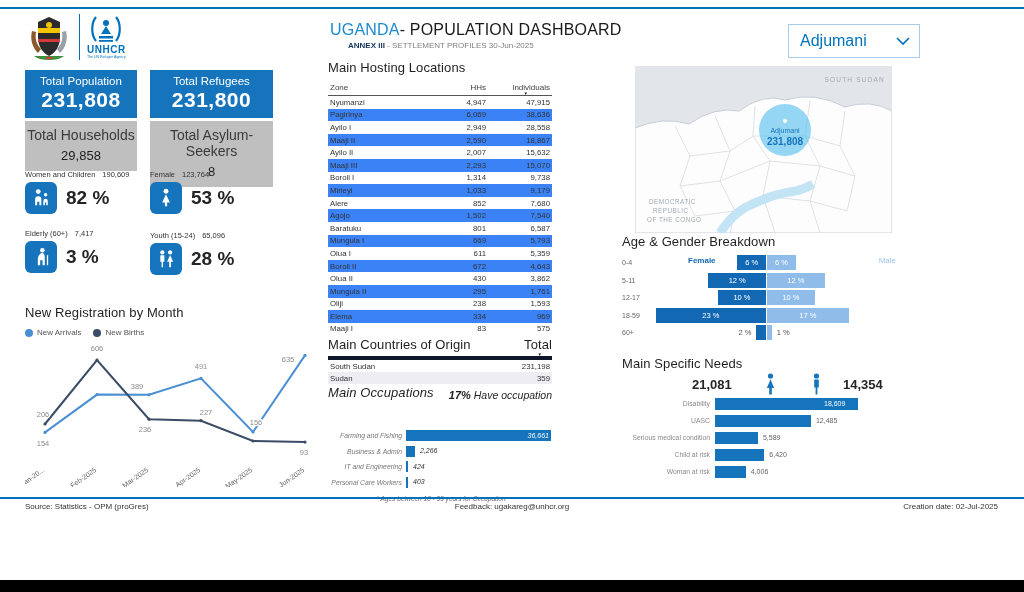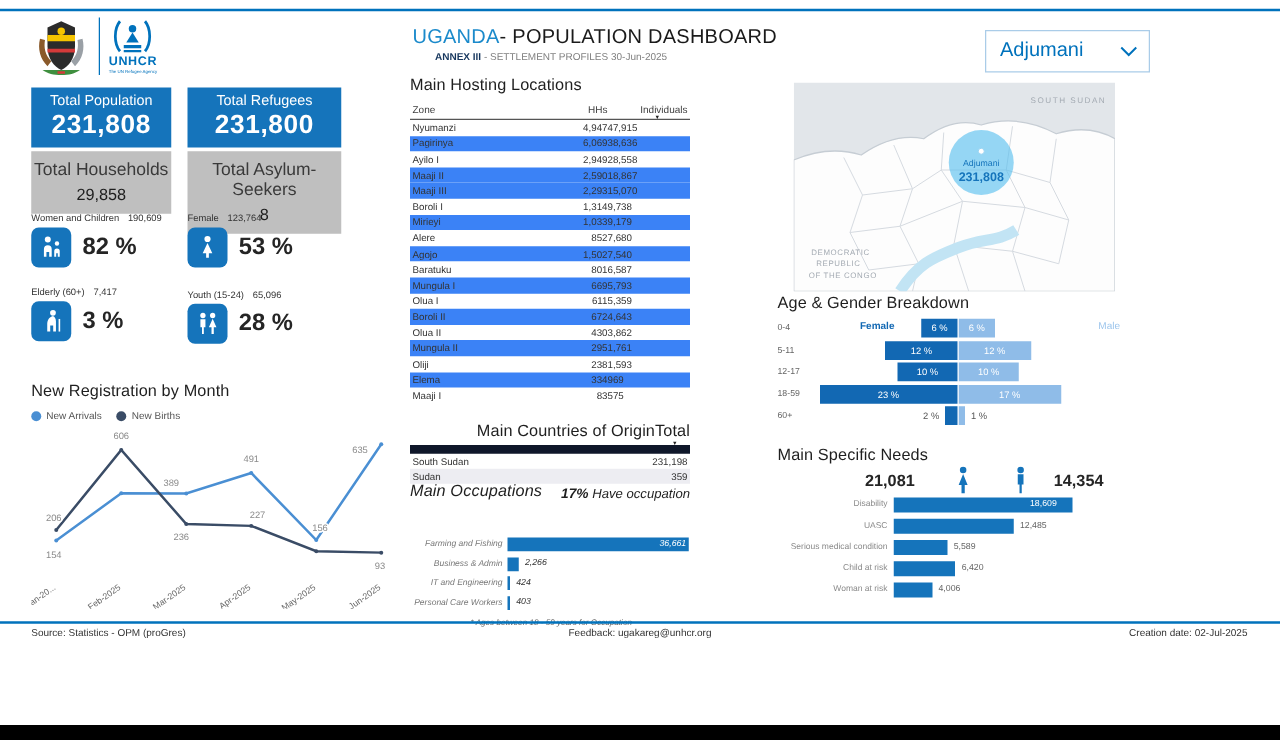--- a/index.html
+++ b/index.html
@@ -57,25 +57,25 @@
   .thead{display:flex;align-items:flex-start;font-size:8px;color:#404040;margin-top:6px;
          border-bottom:1px solid #555;padding:2px 2px 3px;position:relative;}
   .thead .h-zone{flex:1;text-align:left;}
   .thead .h-hhs{width:58px;text-align:right;}
   .thead .h-ind{width:64px;text-align:right;}
   .caret{position:absolute;right:24px;top:10px;font-size:4.5px;color:#222;}
   .trow{display:flex;align-items:center;height:12.6px;font-size:7.8px;color:#333;padding:0 2px;}
   .trow.alt{background:#3b82f6;}
   .tc.zone{flex:1;text-align:left;}
   .tc.num{width:58px;text-align:right;}
-  .tc.num2{width:64px;text-align:left;}
+  .tc.num2{width:64px;text-align:right;}
 
   
   .countries{position:absolute;left:328px;top:337px;width:224px;}
-  .c-head{display:flex;justify-content:flex-end;align-items:flex-start;border-bottom:7px solid #0f172a;
+  .c-head{display:flex;justify-content:space-between;align-items:flex-start;border-bottom:4px solid #0f172a;
           padding-bottom:4px;position:relative;}
   .c-head .caret{right:10px;top:15px;}
   .crow{display:flex;justify-content:space-between;height:12px;align-items:center;font-size:7.8px;color:#333;padding:0 2px;}
   .crow.alt{background:#EDEDF2;}
 
   
   .occ{position:absolute;left:328px;top:385px;width:226px;font-style:italic;}
   .occ-headline{position:absolute;right:2px;top:4px;font-size:10.5px;color:#1f1f1f;}
   .occ-headline b{font-size:11px;}
   .occ-bars{margin-top:30px;}
@@ -324,20 +324,25 @@
         <div class="trow">
           <span class="tc zone">Ayilo I</span>
           <span class="tc num">2,949</span>
           <span class="tc num2">28,558</span>
         </div>
         <div class="trow alt">
           <span class="tc zone">Maaji II</span>
           <span class="tc num">2,590</span>
           <span class="tc num2">18,867</span>
         </div>
+        <div class="trow">
+          <span class="tc zone">Ayilo II</span>
+          <span class="tc num">2,007</span>
+          <span class="tc num2">15,632</span>
+        </div>
         <div class="trow alt">
           <span class="tc zone">Maaji III</span>
           <span class="tc num">2,293</span>
           <span class="tc num2">15,070</span>
         </div>
         <div class="trow">
           <span class="tc zone">Boroli I</span>
           <span class="tc num">1,314</span>
           <span class="tc num2">9,738</span>
         </div>

